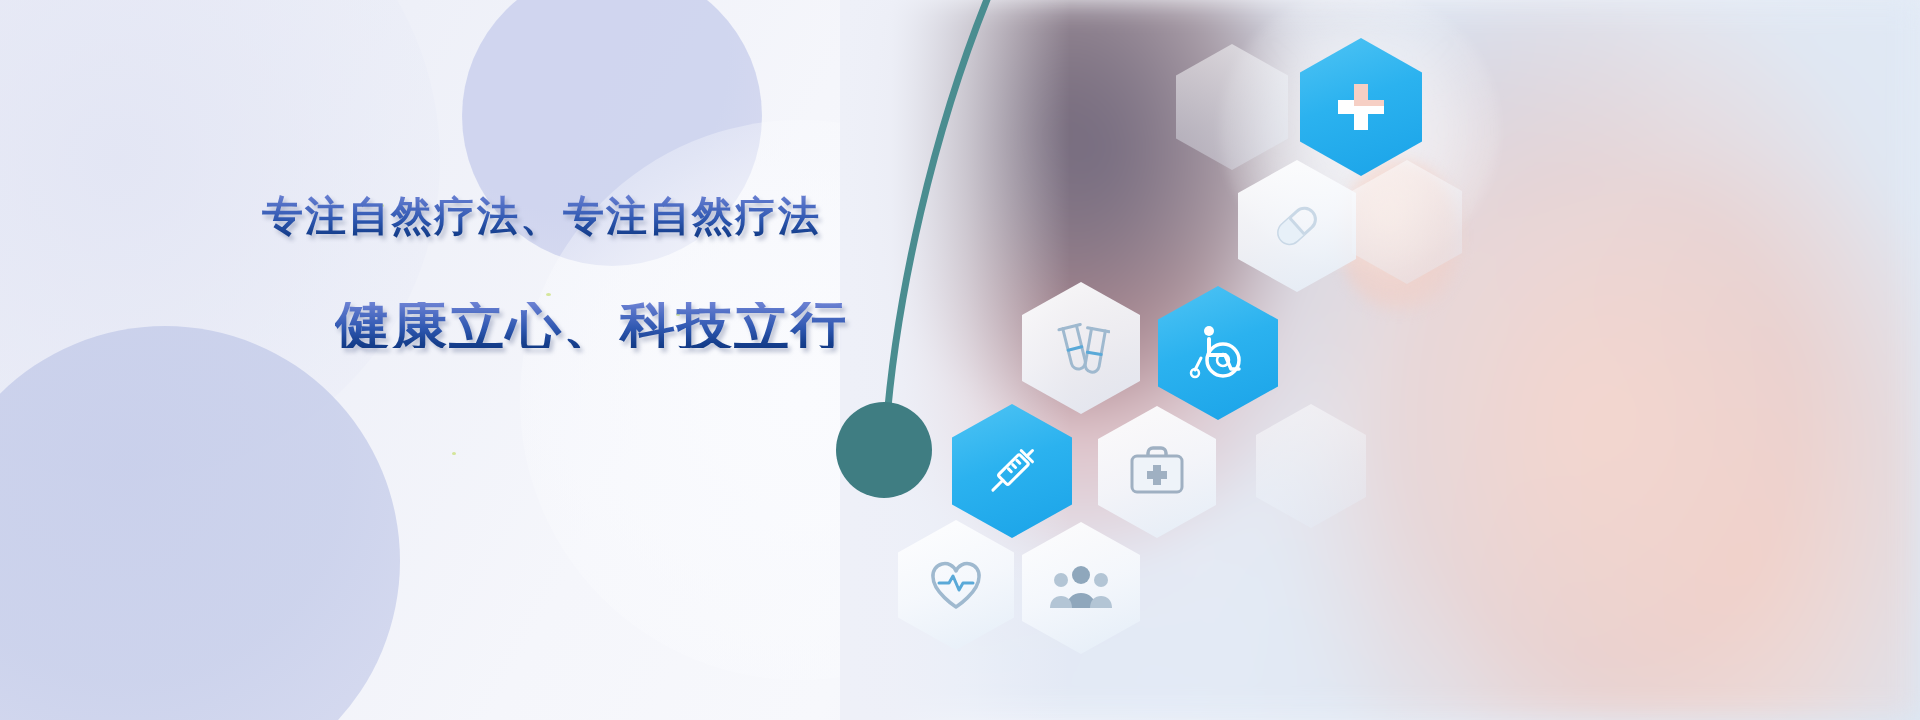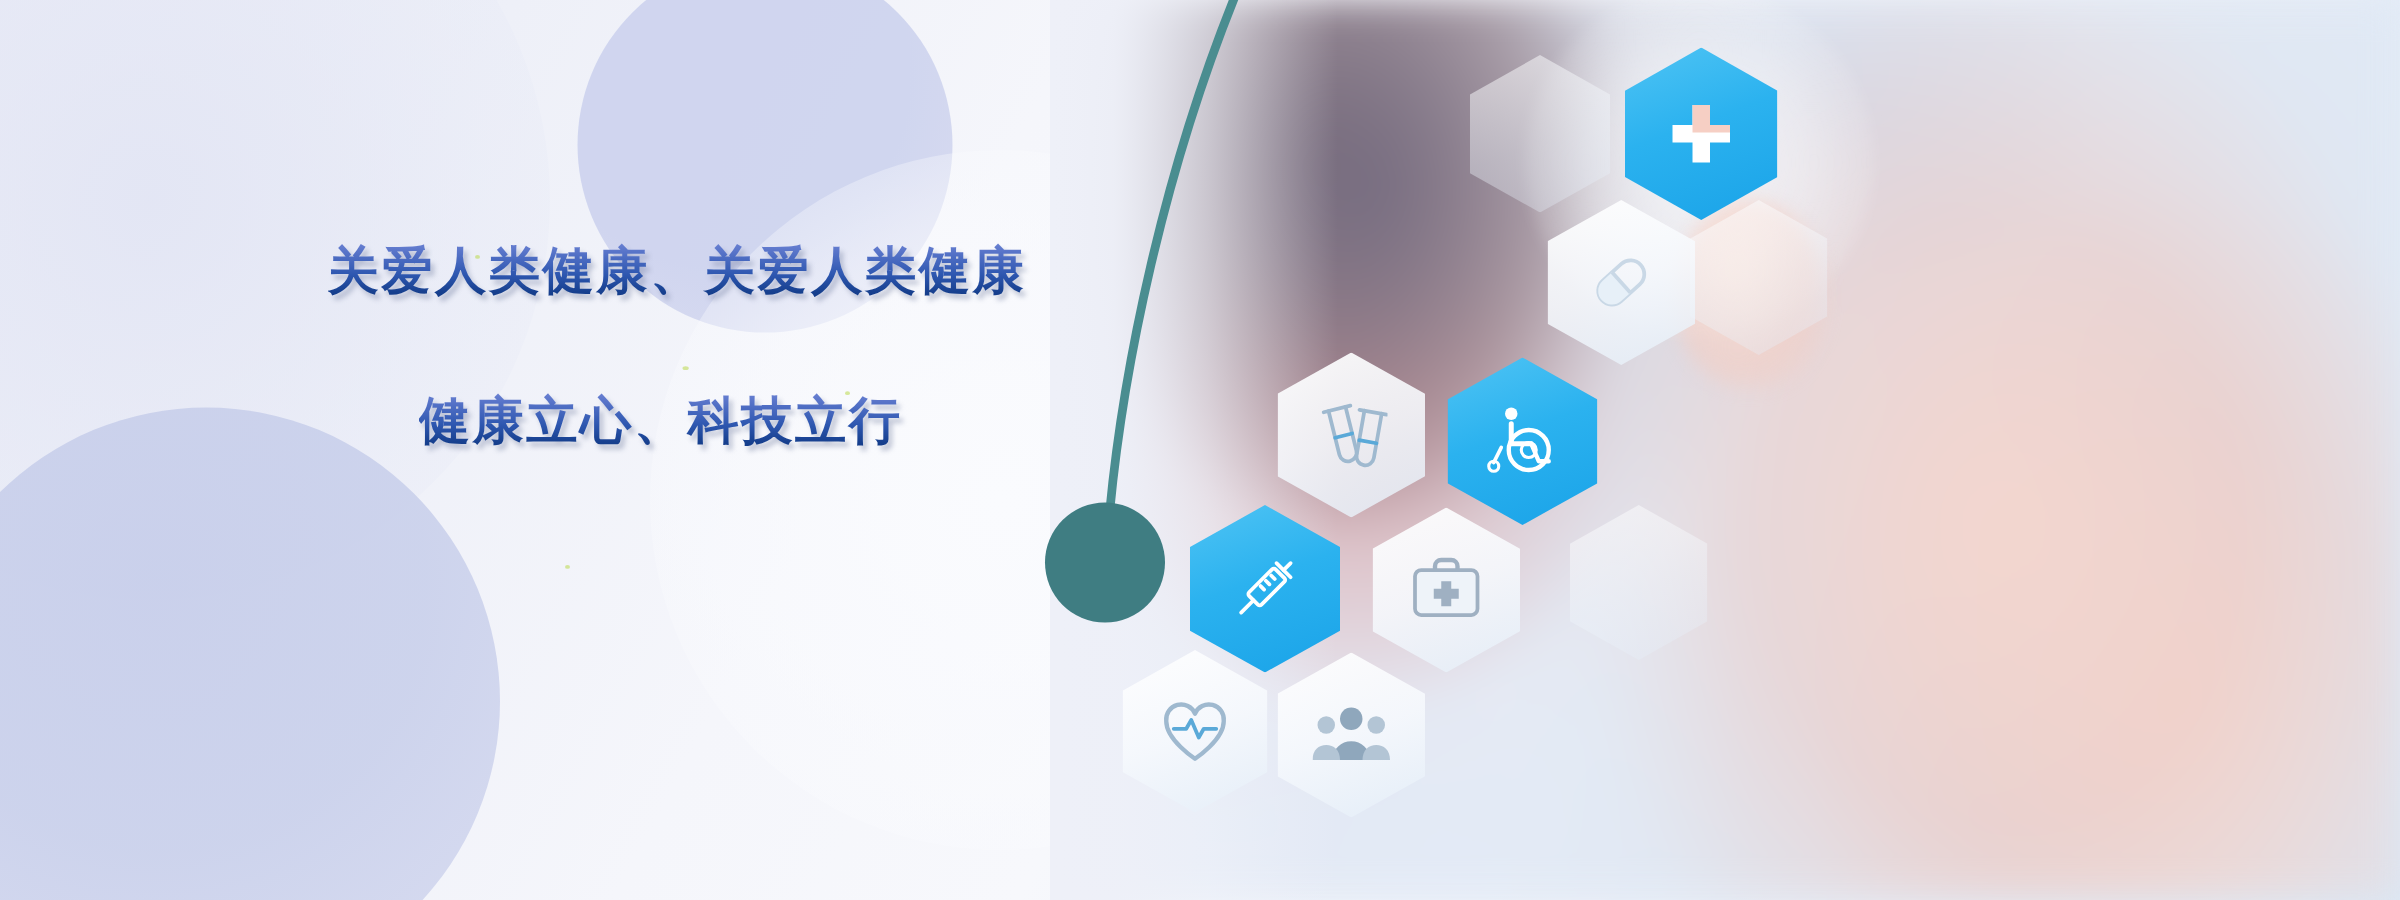--- a/index.html
+++ b/index.html
@@ -101,21 +101,21 @@
     font-family:"DejaVu Sans","Liberation Sans",sans-serif;
     font-weight:bold;
     letter-spacing:2px;
     background:linear-gradient(180deg,#6e83d4 0%,#4f6ec4 26%,#2e57b0 58%,#17408f 88%,#123a86 100%);
     -webkit-background-clip:text;background-clip:text;
     color:transparent;-webkit-text-fill-color:transparent;
     filter:drop-shadow(3px 4px 2px rgba(120,130,165,.45));
     white-space:nowrap;
   }
   #headline-1{left:262px;top:193px;font-size:41px;line-height:46px;}
-  #headline-2{left:335px;top:313px;font-size:41px;line-height:46px;}
+  #headline-2{left:335px;top:302px;font-size:55px;line-height:46px;}
 
   
   .speck{position:absolute;border-radius:50%;background:#b9d94a;opacity:.55;}
 </style>
 </head>
 <body>
 
 <div id="banner">
 
   <div class="blob" id="blob-wash-left"></div>
@@ -222,17 +222,17 @@
       <path d="M40 45c0-8 5-12 11-12s11 4 11 12z" fill="#b3c5d5"></path>
     </svg>
   </div>
 
   <svg id="arc-svg" viewBox="0 0 260 720">
     <path d="M175 -20 C 112 130, 76 300, 66 430" fill="none" stroke="#4a8d90" stroke-width="7" stroke-linecap="round"></path>
     <circle cx="64" cy="450" r="48" fill="#3f7d82"></circle>
   </svg>
 
   <div id="headline-block">
-    <div class="headline" id="headline-1">关爱人类健康、关爱人类健康</div>
+    <div class="headline" id="headline-1">专注自然疗法、专注自然疗法</div>
     <div class="headline" id="headline-2">健康立心、科技立行</div>
   </div>
 
 </div>
 
 </body></html>

